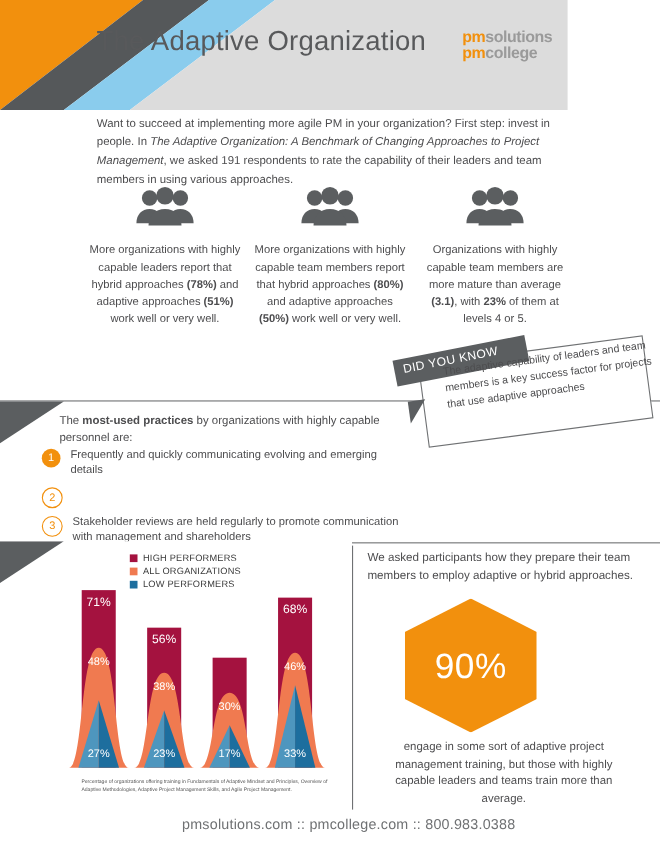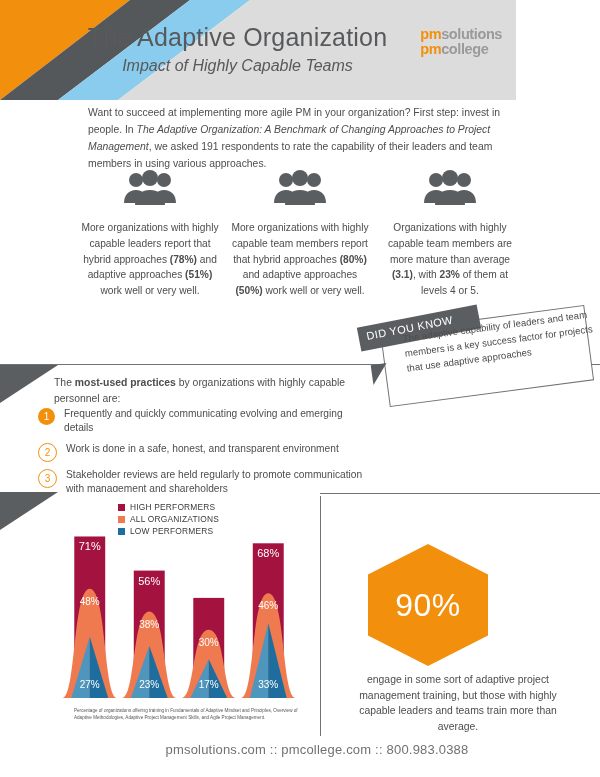--- a/index.html
+++ b/index.html
@@ -90,21 +90,20 @@
 
   <div class="header">
     <svg class="hdr-bg" viewBox="0 0 600 100" preserveAspectRatio="none">
       <polygon points="0,0 130,0 0,100" fill="#F2900D"></polygon>
       <polygon points="130,0 190,0 58,100 0,100" fill="#55585A"></polygon>
       <polygon points="190,0 250,0 118,100 58,100" fill="#8ACCED"></polygon>
       <polygon points="250,0 600,0 600,100 118,100" fill="#DCDCDC"></polygon>
     </svg>
     <div class="title-wrap">
       <div class="title">The Adaptive Organization</div>
-      <div class="subtitle">Impact of Highly Capable Teams</div>
     </div>
     <div class="logo">
       <div><span class="o">pm</span><span class="g">solutions</span></div>
       <div><span class="o">pm</span><span class="g">college</span></div>
     </div>
   </div>
 
   <div class="intro">
     <span>Want to succeed at implementing more agile PM in your organization? First step: invest in people. In </span><i>The Adaptive Organization: A Benchmark of Changing Approaches to Project Management</i><span>, we asked 191 respondents to rate the capability of their leaders and team members in using various approaches.</span>
   </div>
@@ -171,21 +170,20 @@
     <div class="pr-head">
       <span>The </span><b>most-used practices</b><span> by organizations with highly capable personnel are:</span>
     </div>
     <div class="pr-list">
       <div class="pr-item">
         <div class="num fill">1</div>
         <div class="pr-txt">Frequently and quickly communicating evolving and emerging details</div>
       </div>
       <div class="pr-item">
         <div class="num out">2</div>
-        <div class="pr-txt">Work is done in a safe, honest, and transparent environment</div>
       </div>
       <div class="pr-item">
         <div class="num out">3</div>
         <div class="pr-txt">Stakeholder reviews are held regularly to promote communication with management and shareholders</div>
       </div>
     </div>
   </div>
 
   <div class="bottom">
 
@@ -233,20 +231,21 @@
           <text x="208.25" y="47.30000000000001" text-anchor="middle" font-size="11" fill="#fff" font-family="&quot;Liberation Sans&quot;, sans-serif">68%</text>
           <text x="208.25" y="99.35000000000001" text-anchor="middle" font-size="10" fill="#fff" font-family="&quot;Liberation Sans&quot;, sans-serif">46%</text>
           <text x="208.25" y="178" text-anchor="middle" font-size="10" fill="#fff" font-family="&quot;Liberation Sans&quot;, sans-serif">33%</text>
         </svg>
       <div class="caption">Percentage of organizations offering training in Fundamentals of Adaptive Mindset and Principles, Overview of Adaptive Methodologies, Adaptive Project Management Skills, and Agile Project Management.</div>
     </div>
 
     <div class="vdiv"></div>
 
     <div class="rightpanel">
+      <div class="rp-text">We asked participants how they prepare their team members to employ adaptive or hybrid approaches.</div>
       <div class="hexwrap">
         <div class="hex">
           <span>90%</span>
         </div>
       </div>
       <div class="rp-sub">engage in some sort of adaptive project management training, but those with highly capable leaders and teams train more than average.</div>
     </div>
   </div>
 
   <div class="footer">

